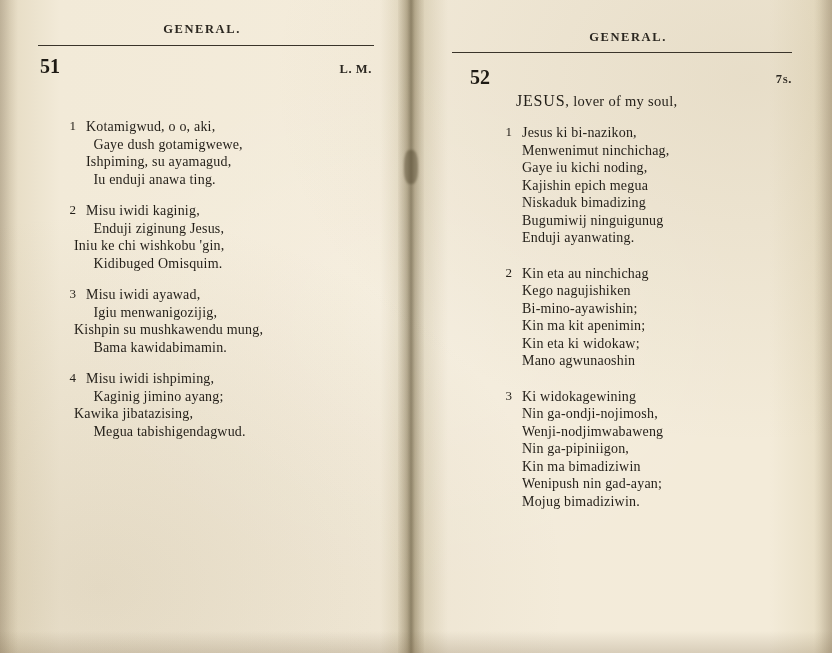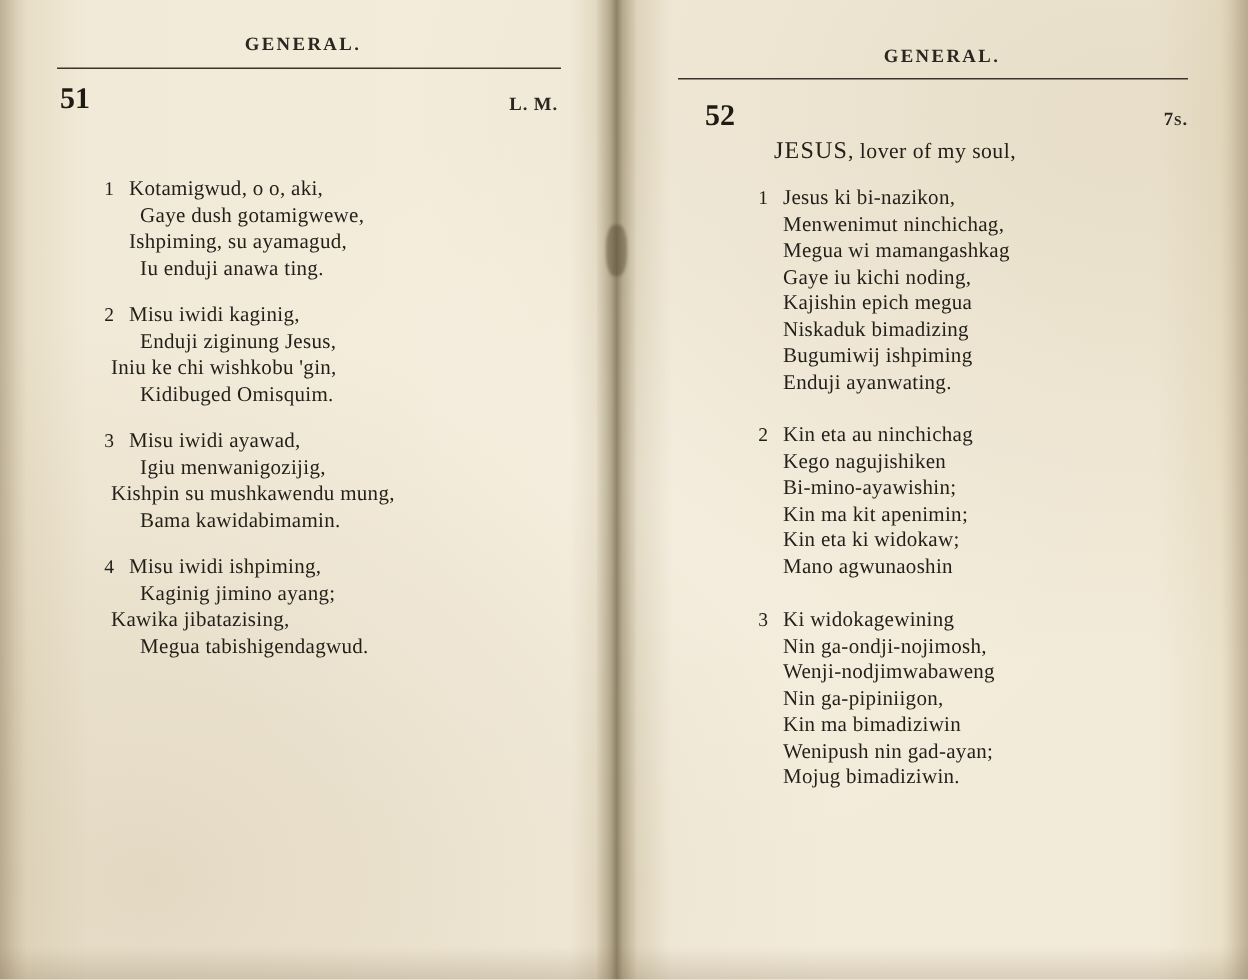--- a/index.html
+++ b/index.html
@@ -257,25 +257,24 @@
       <span class="smallcap">JESUS</span><span>, lover of my soul,</span>
     </div>
 
     <div class="stanzas" style="left:72px; top:124px;">
 
       <div class="stanza" style="margin-bottom:18px;">
         <div class="stanza-num">1</div>
         <div class="lines">
           <div class="line">Jesus ki bi-nazikon,</div>
           <div class="line">Menwenimut ninchichag,</div>
-          <div class="line">Megua wi mamangashkag</div>
           <div class="line">Gaye iu kichi noding,</div>
           <div class="line">Kajishin epich megua</div>
           <div class="line">Niskaduk bimadizing</div>
-          <div class="line">Bugumiwij ishpiming</div>
+          <div class="line">Bugumiwij ninguigunug</div>
           <div class="line">Enduji ayanwating.</div>
         </div>
       </div>
 
       <div class="stanza" style="margin-bottom:18px;">
         <div class="stanza-num">2</div>
         <div class="lines">
           <div class="line">Kin eta au ninchichag</div>
           <div class="line">Kego nagujishiken</div>
           <div class="line">Bi-mino-ayawishin;</div>

